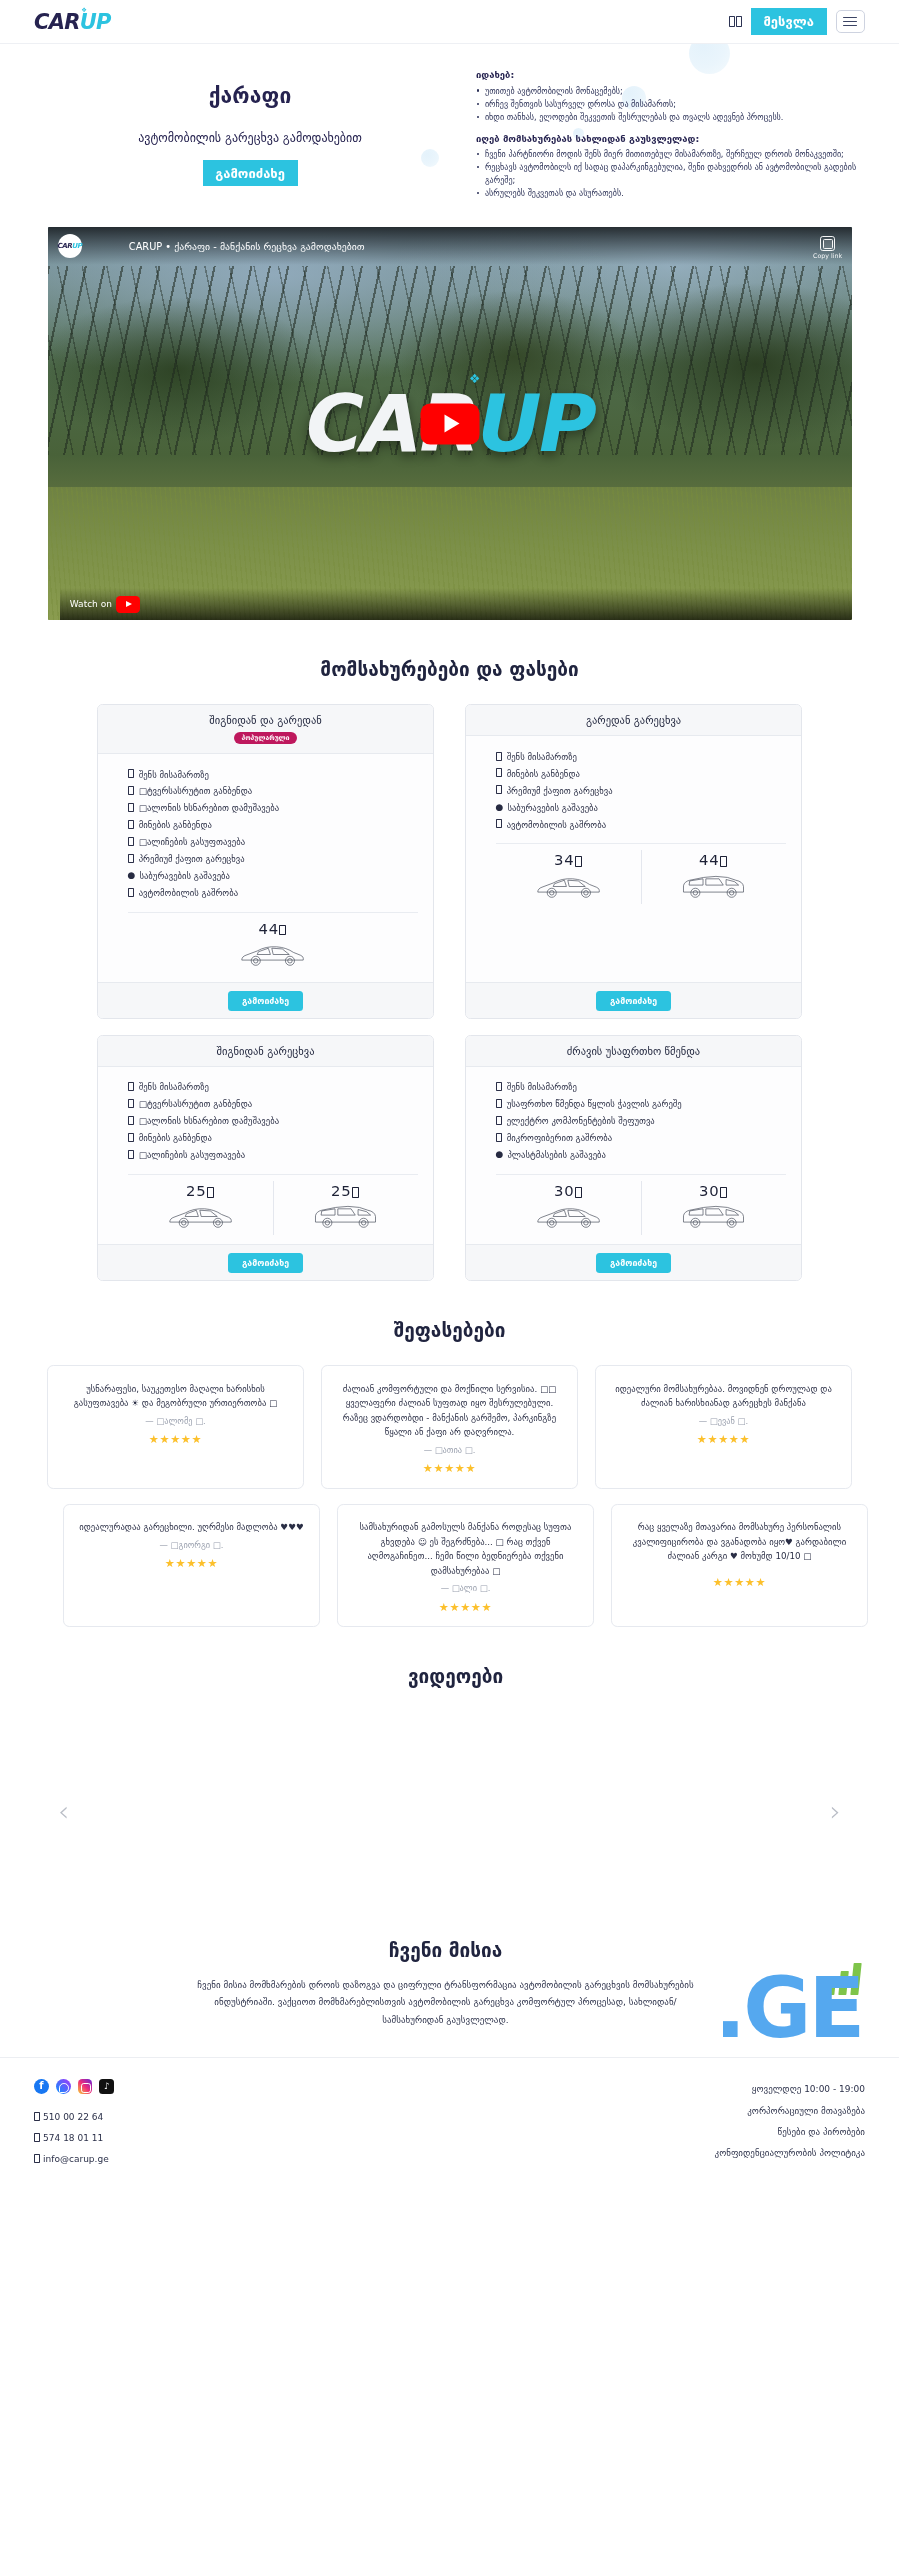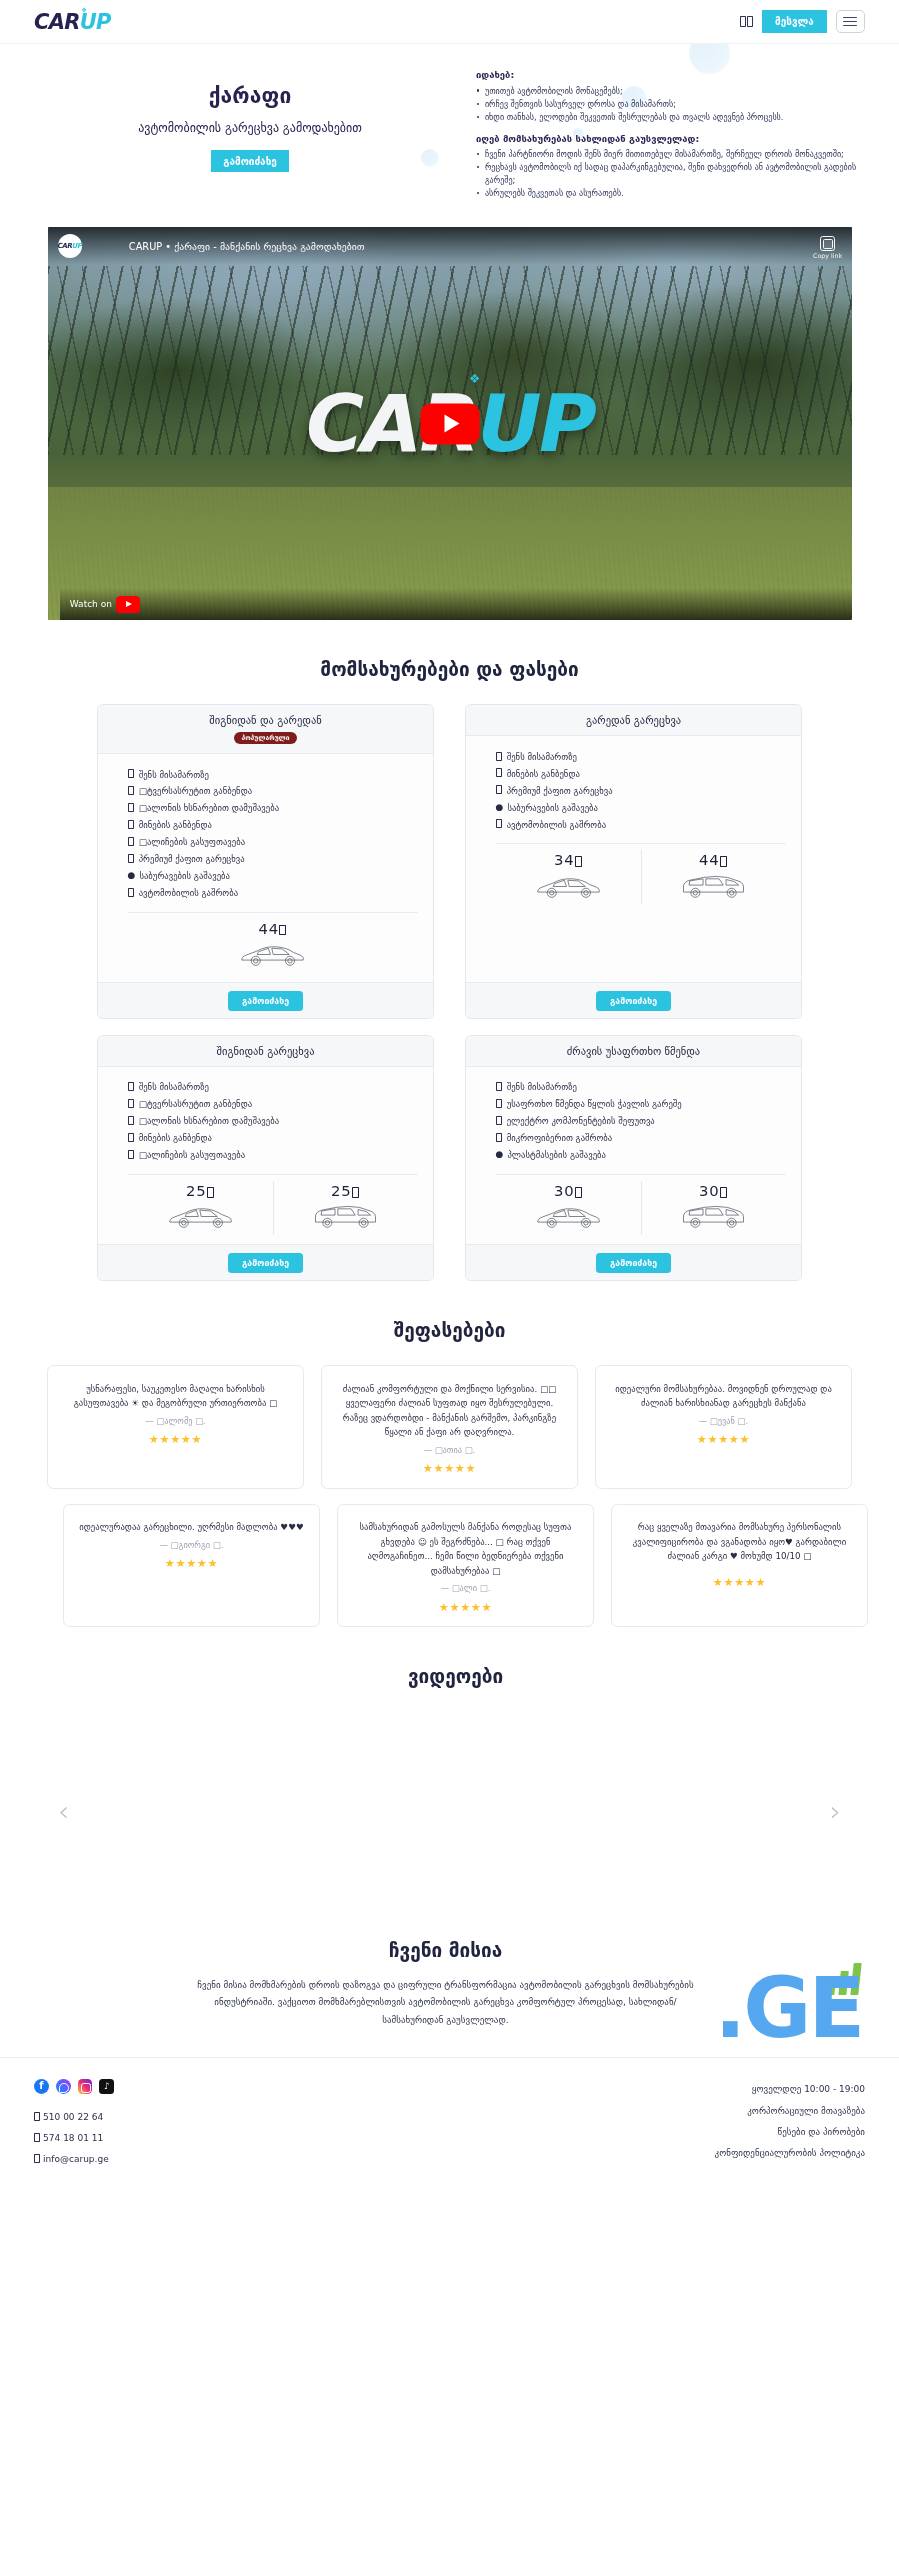--- a/index.html
+++ b/index.html
@@ -24,42 +24,42 @@
   .logo .up{color:#2cc3e0;position:relative;}
   .logo .up .dots{position:absolute;top:-3.5px;left:1.4px;font-size:6.3px;color:#2cc3e0;letter-spacing:-0.7px;}
   .hdr-right{display:flex;align-items:center;gap:9px;}
   .flag-btn{
     display:flex;gap:0.7px;align-items:center;cursor:pointer;
     font-size:12px;color:#2c3353;line-height:1;
   }
   .flag-box{width:6.3px;height:11.2px;border:0.9px solid #2c3353;border-radius:0.7px;display:inline-block;}
   .btn-primary{
     background:#2cc3e0;color:#fff;border:none;border-radius:0;
-    padding:5.6px 12.6px;font-size:10px;font-weight:600;cursor:pointer;
+    padding:5.6px 12.6px;font-size:13px;font-weight:600;cursor:pointer;
     font-family:inherit;
   }
   .burger{
     width:29.5px;height:22.5px;border:0.7px solid #ced3e0;border-radius:4.9px;background:#fff;
     display:flex;flex-direction:column;justify-content:center;align-items:center;gap:2.8px;cursor:pointer;
   }
   .burger span{display:block;width:14px;height:1.4px;background:#3c4464;border-radius:1.4px;}
 
   
   .hero{
     position:relative;display:flex;padding:24px 34px 21px 34px;min-height:133px;
     background:#ffffff;
   }
   .blob{position:absolute;border-radius:50%;background:radial-gradient(circle at 35% 30%,#e4f2fb 0%,#eaf5fc 55%,#f4fafd 100%);z-index:0;}
   .b1{width:41px;height:41px;top:-11.2px;right:169px;}
   .b2{width:24px;height:24px;top:42px;right:253px;}
   .b3{width:11.2px;height:11.2px;top:84px;right:315px;}
   .b4{width:18px;height:18px;top:105px;left:421px;}
   .hero-left{width:52%;text-align:center;padding-top:15.5px;position:relative;z-index:2;}
   .hero-title{font-size:21px;font-weight:700;color:#262350;letter-spacing:0.1px;}
-  .hero-sub{font-size:12px;color:#262350;margin-top:13px;font-weight:400;}
+  .hero-sub{font-size:12px;color:#262350;margin-top:23px;font-weight:400;}
   .hero-cta{margin-top:15.5px;}
   .hero-right{width:48%;padding-left:9.8px;padding-top:1.4px;position:relative;z-index:2;}
   .hr-h{font-size:9.5px;font-weight:700;color:#262350;margin-bottom:4.2px;}
   .hr-h.second{margin-top:9px;}
   .hr-list{list-style:none;}
   .hr-list li{
     position:relative;padding-left:9px;font-size:8.1px;line-height:1.62;color:#2b3157;
   }
   .hr-list li:before{
     content:"";position:absolute;left:1.4px;top:4.9px;width:2.1px;height:2.1px;border-radius:50%;background:#2b3157;
@@ -137,21 +137,21 @@
   }
   .card{
     background:#fdfdfe;border:0.7px solid #e3e6ec;border-radius:5.6px;overflow:hidden;
     display:flex;flex-direction:column;
   }
   .card-head{
     background:#f6f7f9;border-bottom:0.7px solid #e7eaef;padding:9px 9.8px 9px 9.8px;text-align:center;
   }
   .card-head h3{font-size:10.5px;font-weight:400;color:#23283f;}
   .badge{
-    display:inline-block;margin-top:5.6px;background:#7f1d1d;color:#fff;
+    display:inline-block;margin-top:5.6px;background:#be185d;color:#fff;
     font-size:6.7px;padding:2.1px 7.7px;border-radius:7.7px;font-weight:600;
   }
   .card-body{padding:12.6px 15.5px 4.2px 29.5px;flex:1;}
   .feat{list-style:none;}
   .feat li{font-size:8.7px;line-height:1.95;color:#272b42;display:flex;gap:4.9px;align-items:flex-start;}
   .mark{display:inline-block;width:7px;flex:none;color:#272b42;text-align:center;}
   .mark.box{border:0.8px solid #2b2f48;height:9px;width:6.3px;margin-top:2.8px;border-radius:0.7px;}
   .mark.dot{font-size:9px;line-height:1.6;}
   .prices{
     display:flex;border-top:0.7px solid #e9ecf1;margin-top:9.8px;

